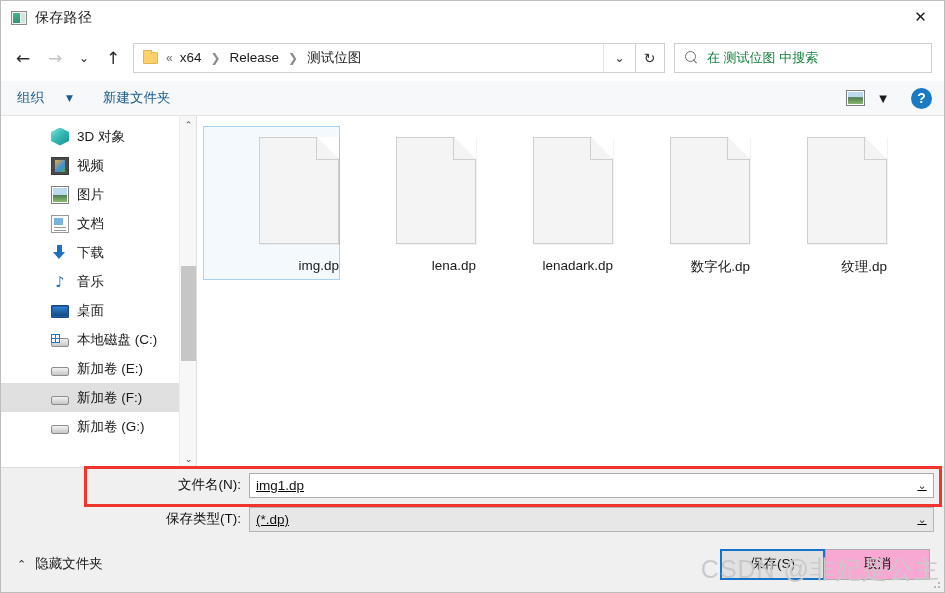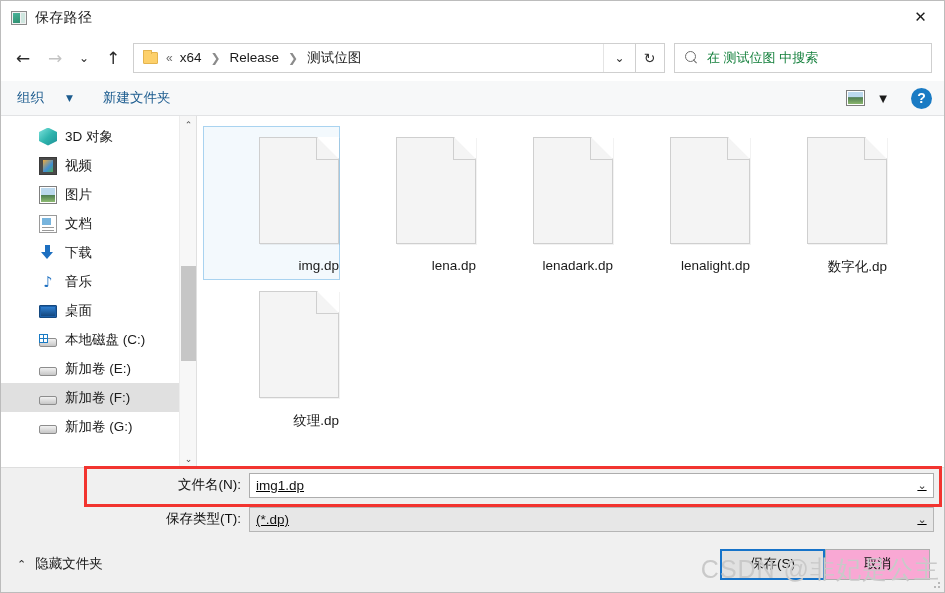--- a/index.html
+++ b/index.html
@@ -141,21 +141,21 @@
 
   
   .sidebar {
     width: 196px; min-width: 196px; background: #fff;
     position: relative; overflow: hidden;
     border-right: 1px solid #e0e0e0;
   }
   .nav-list { padding-top: 6px; }
   .nav-item {
     height: 29px; display: flex; align-items: center;
-    padding-left: 38px; font-size: 13.5px; color: #1a1a1a;
+    padding-left: 50px; font-size: 13.5px; color: #1a1a1a;
     white-space: nowrap;
   }
   .nav-item.selected { background: #e0e0e0; }
   .nav-ico { width: 18px; height: 18px; margin-right: 8px; flex: none; position: relative; }
 
   
   .ico-3d { background: linear-gradient(135deg,#7fe3dd 0%,#2fb5ae 50%,#1d8f96 100%); clip-path: polygon(50% 0,100% 25%,100% 75%,50% 100%,0 75%,0 25%); }
   .ico-video { background:#4a4a4a; border:1px solid #3a3a3a; }
   .ico-video::before{content:"";position:absolute;left:3px;top:2px;right:3px;bottom:2px;background:linear-gradient(135deg,#f0a93b,#3f8fd4 60%,#4caf50);}
   .ico-pic { background:#fff; border:1px solid #7f7f7f; }
@@ -378,24 +378,20 @@
         <div class="file-cell">
           <div class="file-ico"></div>
           <div class="file-name">lena.dp</div>
         </div>
         <div class="file-cell">
           <div class="file-ico"></div>
           <div class="file-name">lenadark.dp</div>
         </div>
         <div class="file-cell">
           <div class="file-ico"></div>
-          <div class="file-name">lenalight.dp</div>
-        </div>
-        <div class="file-cell">
-          <div class="file-ico"></div>
           <div class="file-name">数字化.dp</div>
         </div>
         <div class="file-cell">
           <div class="file-ico"></div>
           <div class="file-name">纹理.dp</div>
         </div>
       </div>
     </div>
   </div>
 

